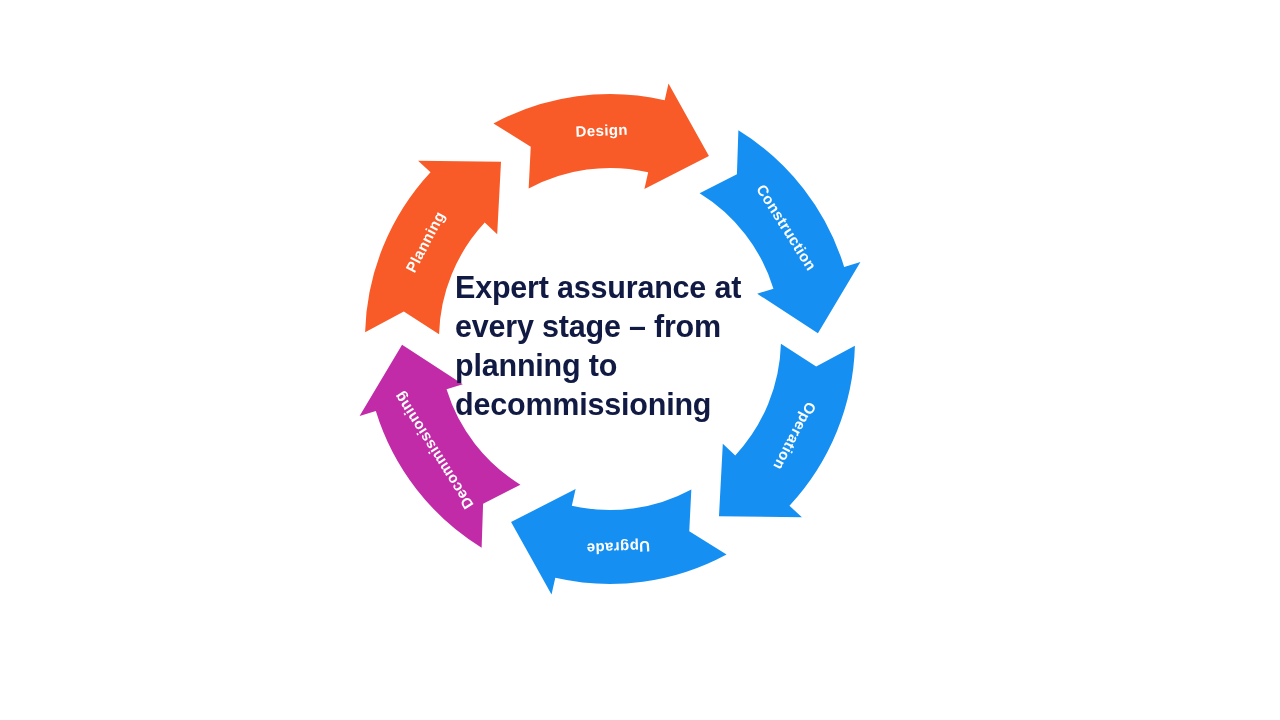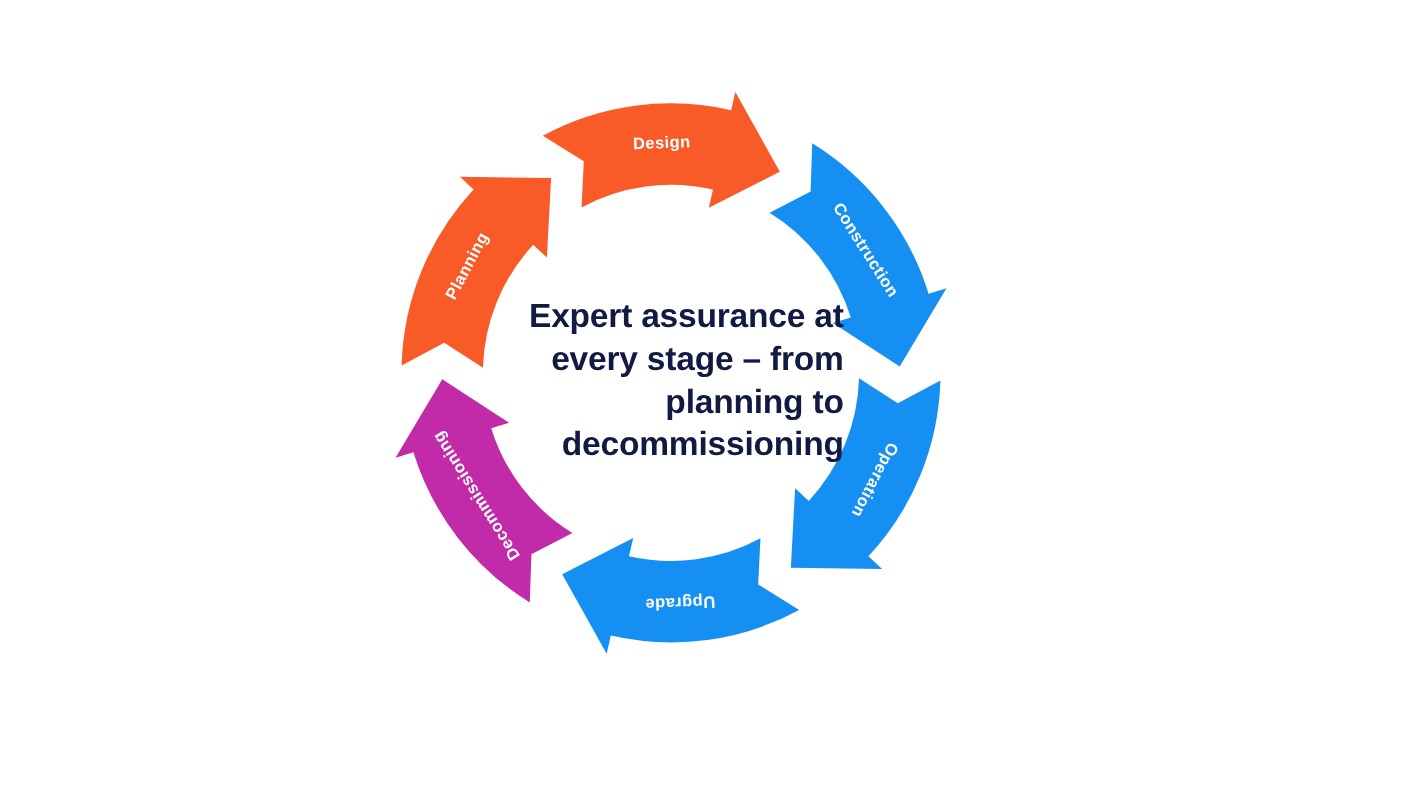--- a/index.html
+++ b/index.html
@@ -31,21 +31,21 @@
     font-weight: bold;
     fill: #ffffff;
     font-size: 15px;
     letter-spacing: 0.4px;
   }
   .center-text {
     position: absolute;
     left: 455px;
     top: 268px;
     width: 312px;
-    text-align: right;
+    text-align: left;
     font-family: "Liberation Sans", sans-serif;
     font-weight: bold;
     font-size: 30.5px;
     line-height: 39px;
     color: #111a42;
     letter-spacing: -0.2px;
     white-space: pre-line;
   }
 </style>
 </head>

